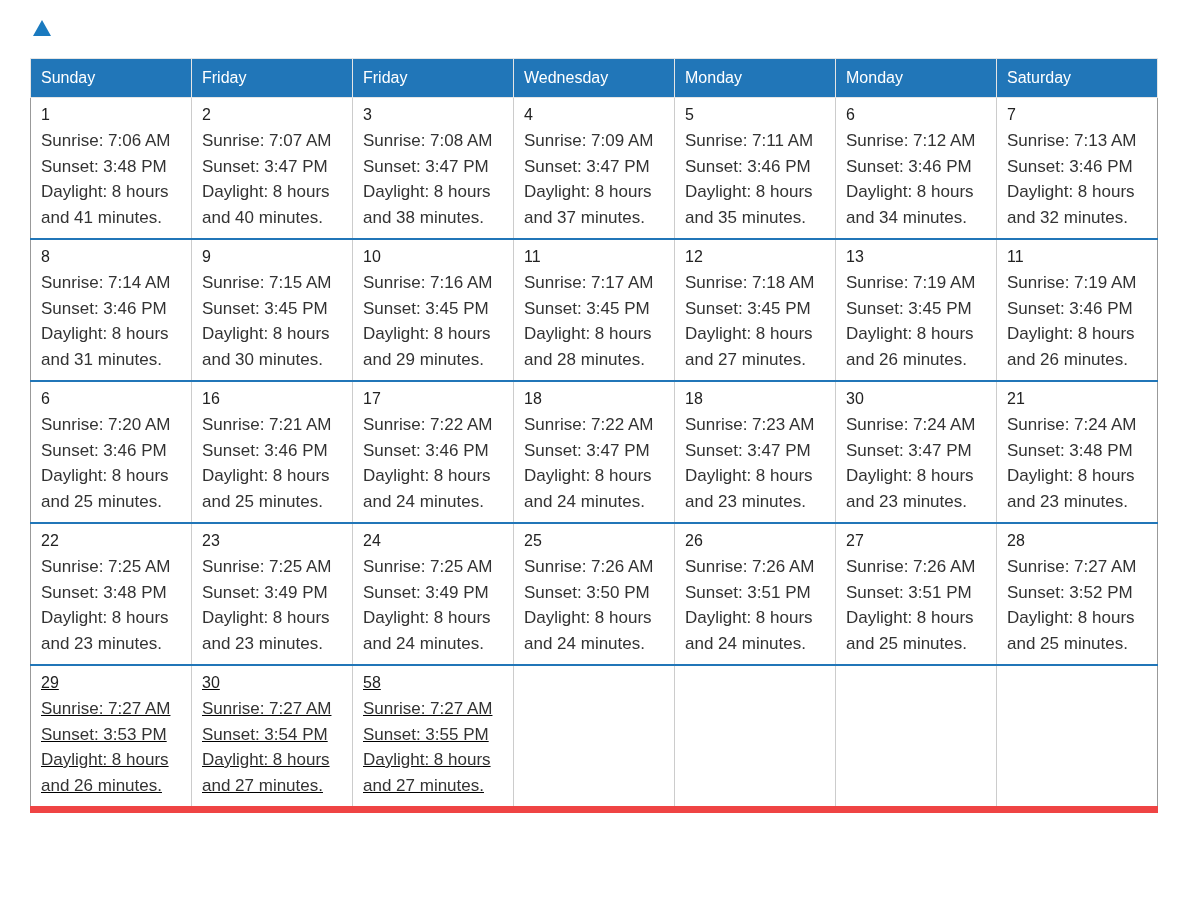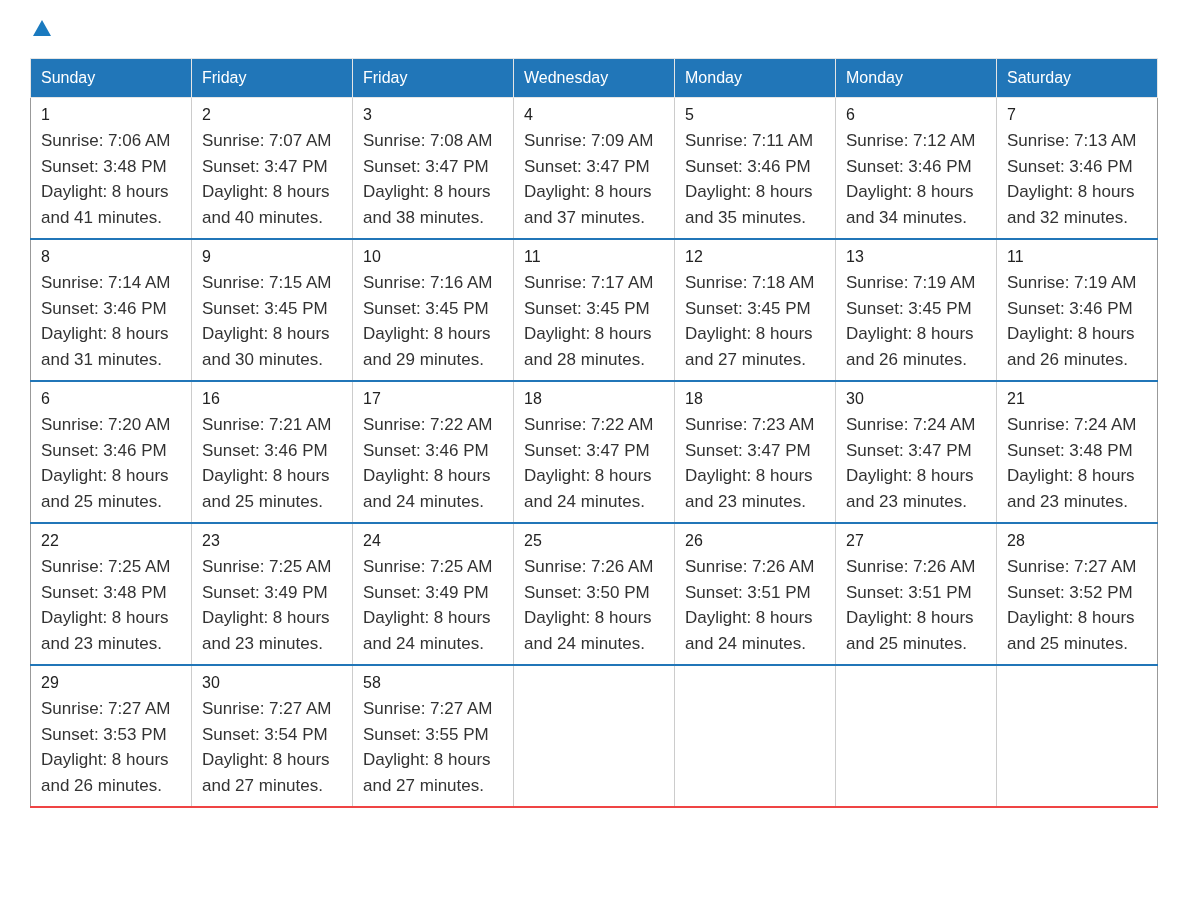--- a/index.html
+++ b/index.html
@@ -91,21 +91,22 @@
     }
     .day-info {
       font-size: 17px;
       color: #333;
       line-height: 1.5;
     }
     .empty-cell {
       background: #fff;
     }
     tbody tr:last-child {
-      border-bottom: 2px solid #ef4444;
+      border-bottom: 7px solid #ef4444;
+      text-decoration: underline;
     }
   </style>
 </head>
 <body>
 
 <div class="header">
   <div class="logo">
     <div class="logo-line1">
       <span class="logo-general"></span>
       <span style="display:inline-block;width:0;height:0;border-left:9px solid transparent;border-right:9px solid transparent;border-bottom:16px solid #1a7abf;margin-left:3px;margin-bottom:2px;"></span>

